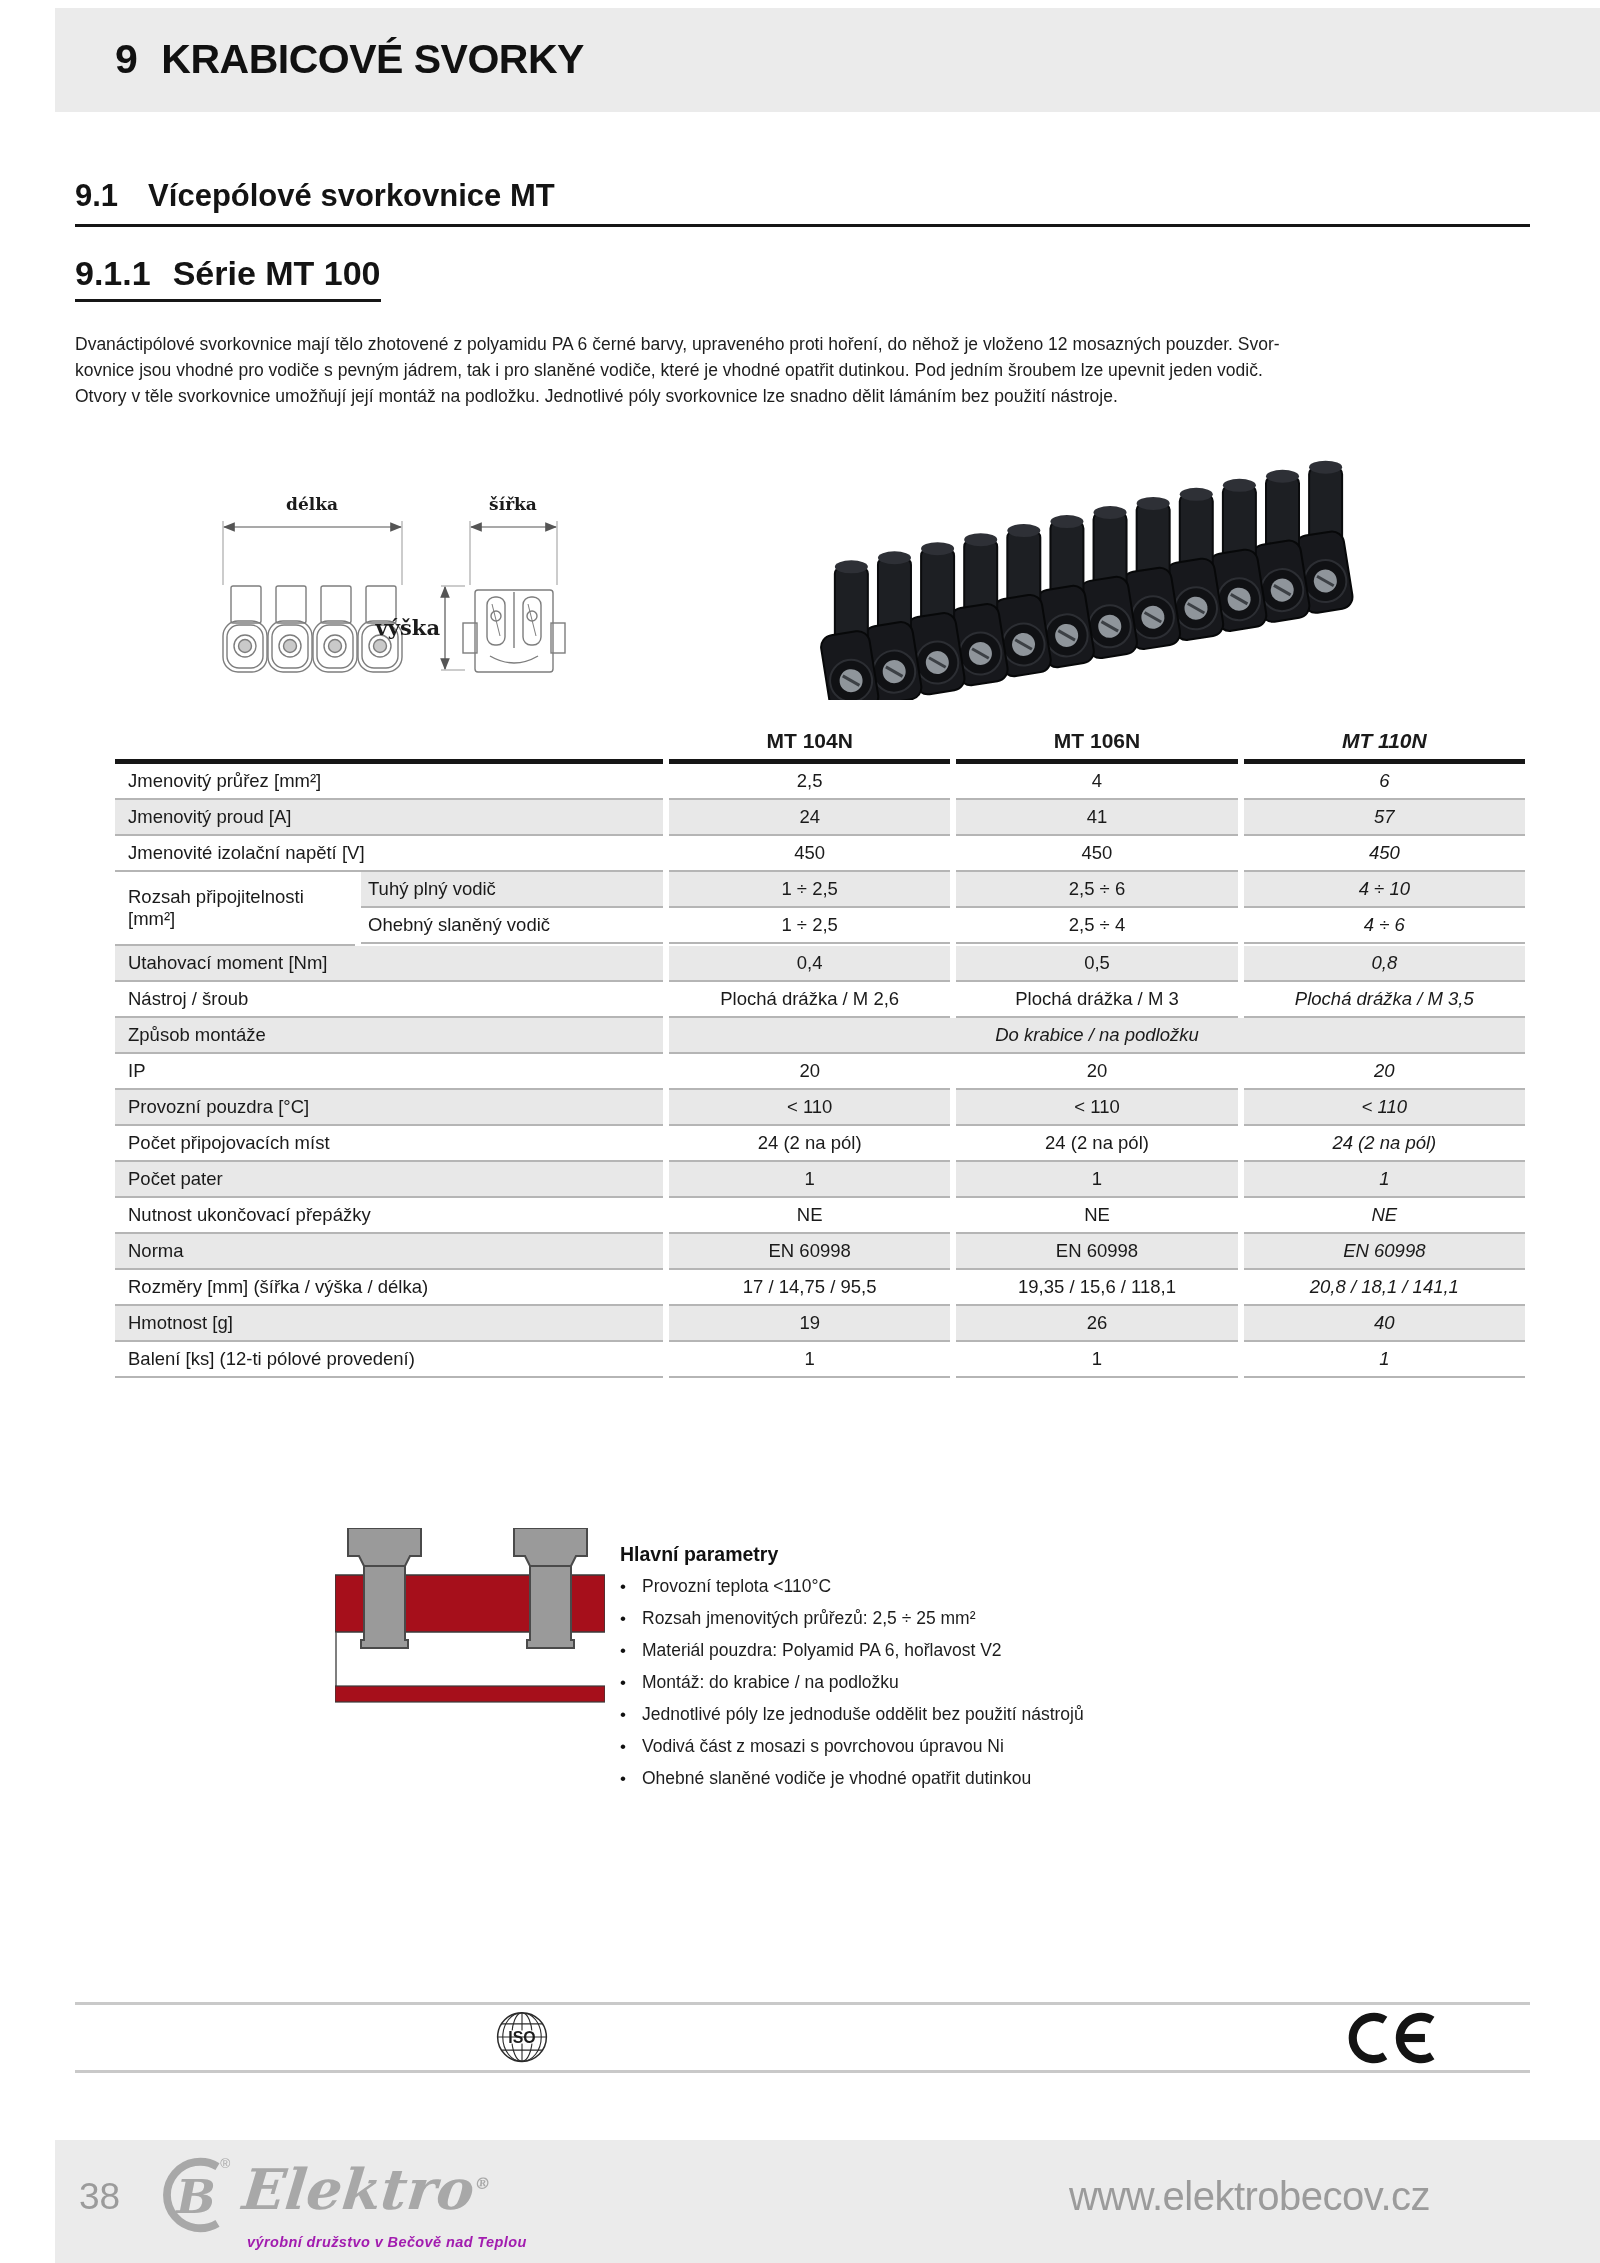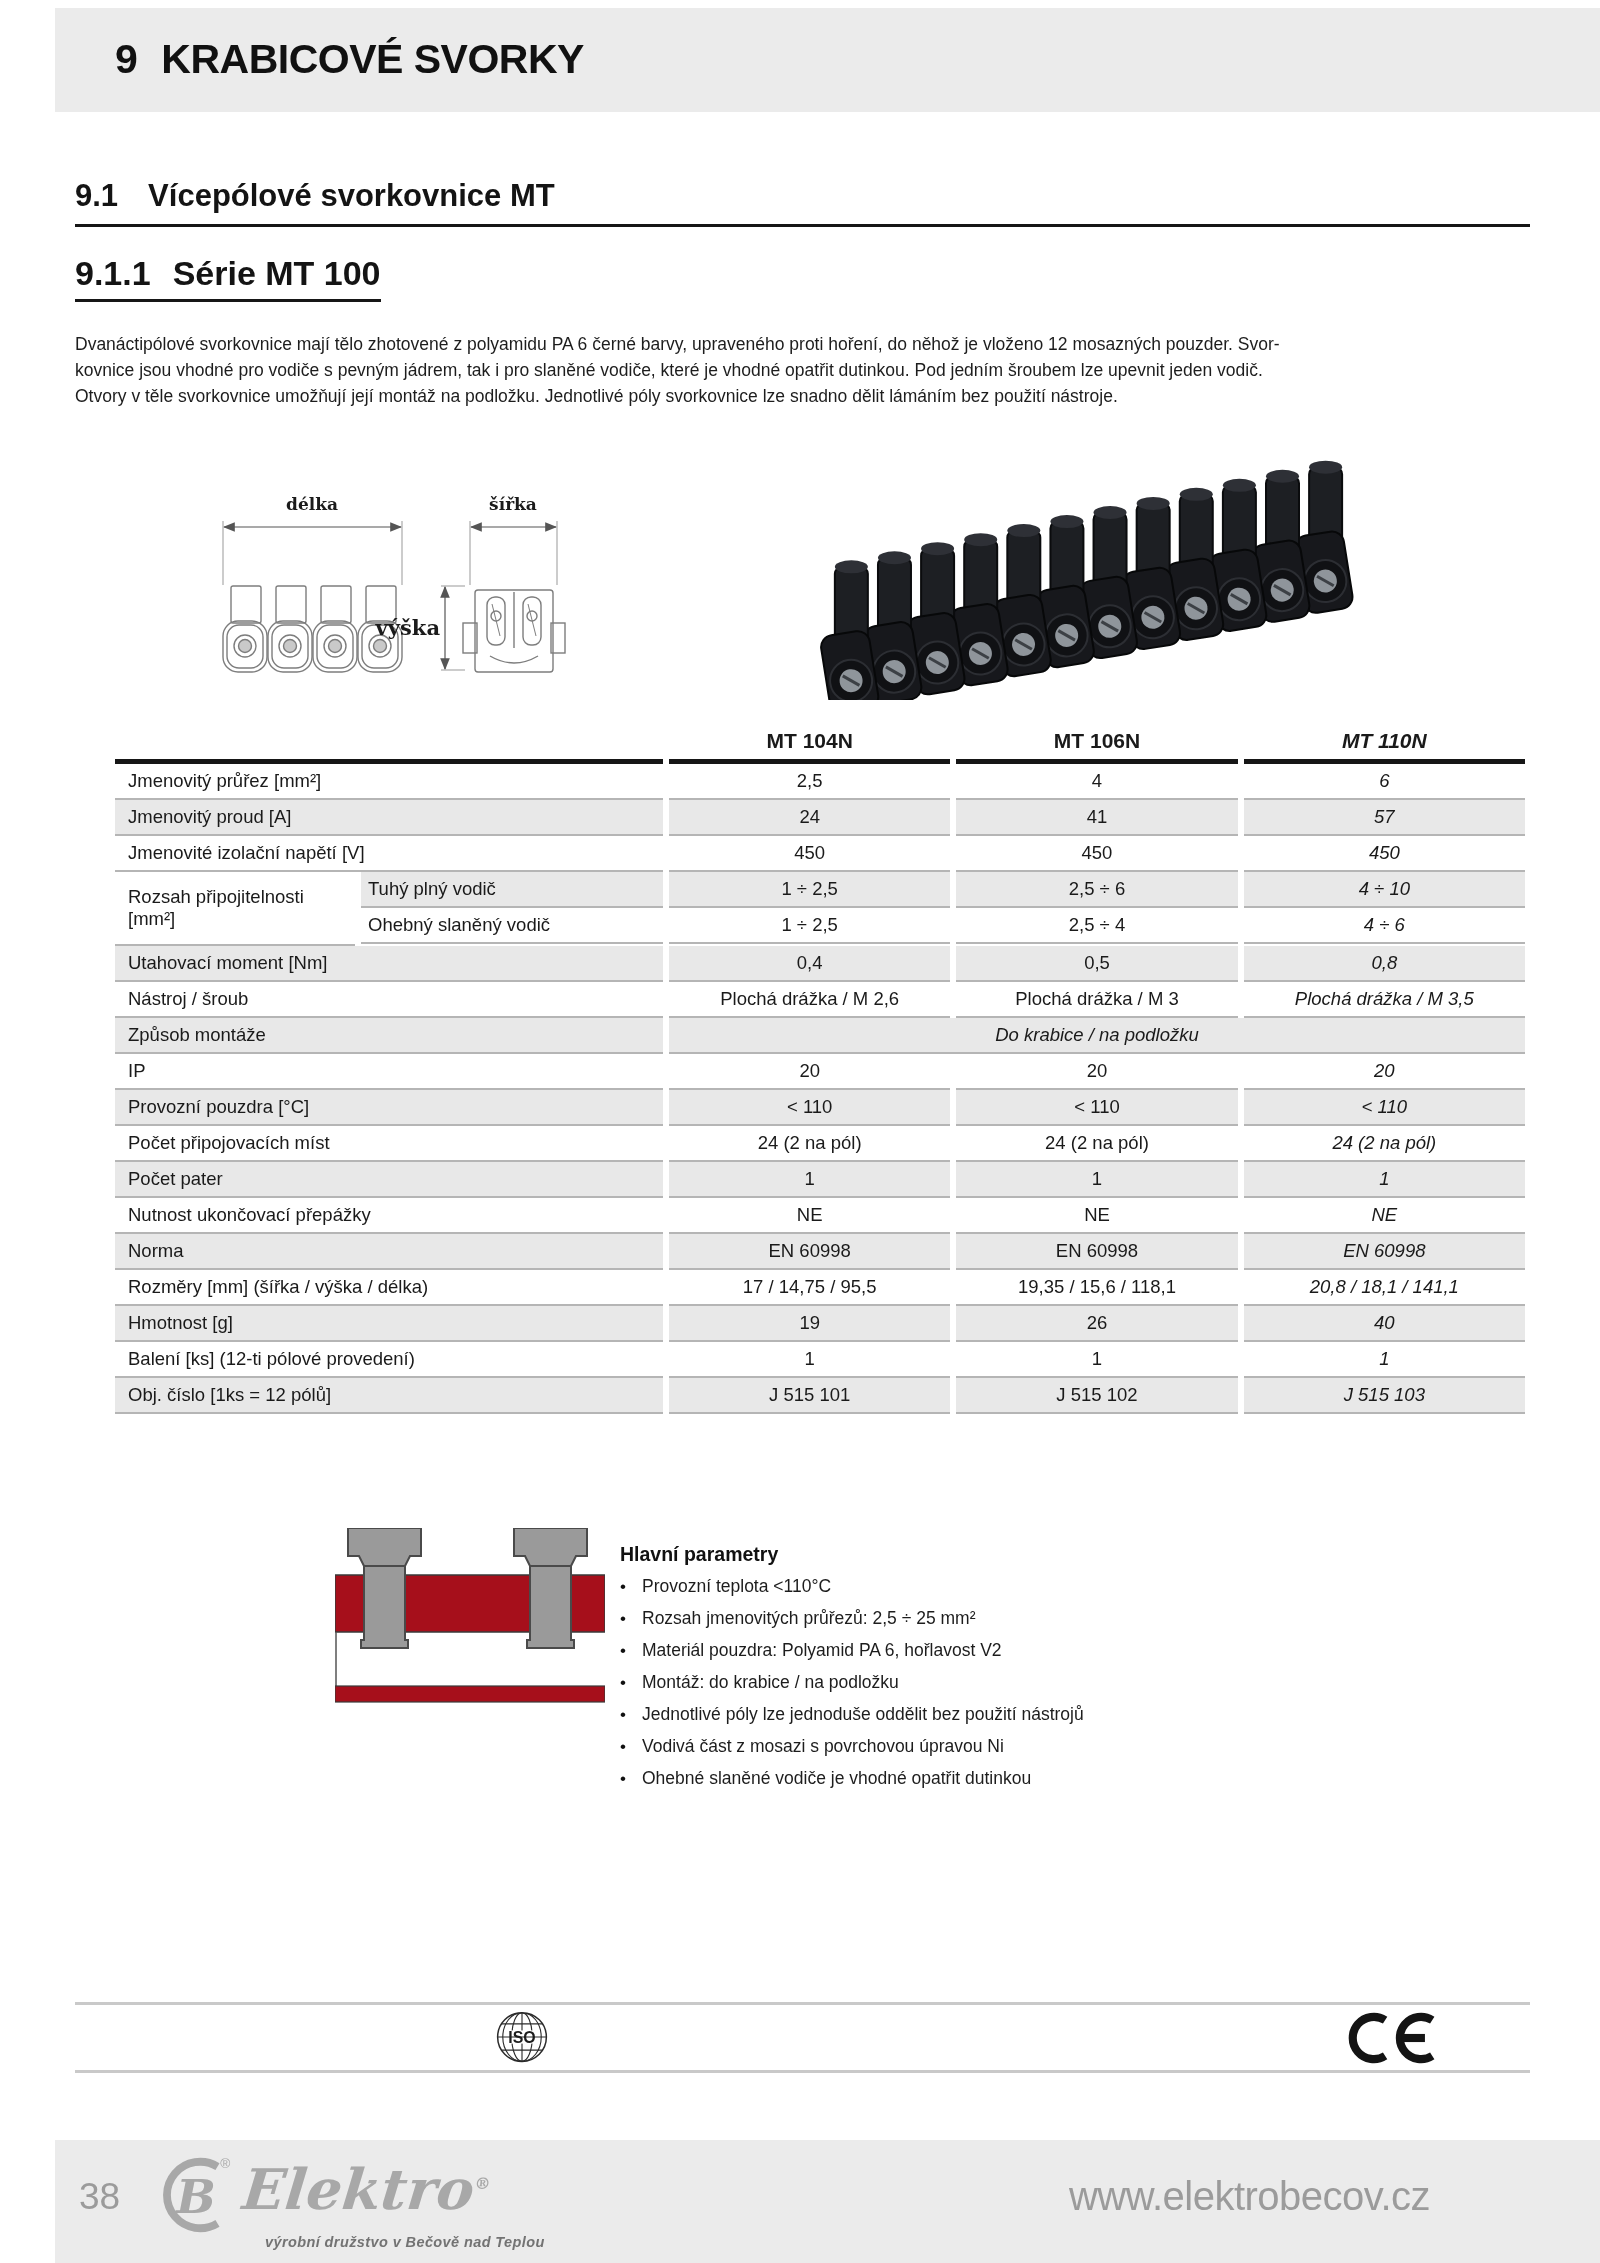--- a/index.html
+++ b/index.html
@@ -62,21 +62,21 @@
   .cert-line.bottom{top:2070px;}
   .iso-logo{position:absolute;left:492px;top:2007px;width:60px;height:60px;}
   .ce-mark{position:absolute;left:1340px;top:2012px;width:100px;height:52px;}
   
   .footer-band{position:absolute;left:55px;top:2140px;width:1545px;height:123px;background:var(--band-gray);}
   .page-number{position:absolute;left:24px;top:36px;font-size:37px;color:var(--footer-text);}
   .brand{position:absolute;left:100px;top:6px;width:420px;height:115px;color:#a8a8a8;}
   .brand-monogram{position:absolute;left:0;top:8px;width:82px;height:82px;}
   .brand-script{position:absolute;left:88px;top:10px;font-family:"DejaVu Serif",serif;font-style:italic;font-weight:bold;font-size:56px;color:#a8a8a8;transform:skewX(-6deg);white-space:nowrap;}
   .brand-script .reg{font-size:16px;vertical-align:super;font-style:normal;}
-  .brand-subtitle{position:absolute;left:110px;top:88px;font-size:14.5px;font-style:italic;font-weight:bold;color:#737373;letter-spacing:0.4px;white-space:nowrap;}
+  .brand-subtitle{position:absolute;left:92px;top:88px;font-size:14.5px;font-style:italic;font-weight:bold;color:#a21caf;letter-spacing:0.4px;white-space:nowrap;}
   .website{position:absolute;right:170px;top:34px;font-size:40px;color:var(--footer-text);letter-spacing:-0.5px;}
   svg text{font-family:"DejaVu Serif",serif;}
 </style>
 </head>
 <body>
 
 <div class="chapter-band">
   <div class="chapter-heading">
     <span class="num">9</span><span>KRABICOVÉ SVORKY</span>
   </div>
@@ -304,26 +304,20 @@
       <div class="cell data-cell shaded">19</div>
       <div class="cell data-cell shaded">26</div>
       <div class="cell data-cell shaded">40</div>
     </div>
     <div class="trow">
       <div class="cell label-cell">Balení [ks] (12-ti pólové provedení)</div>
       <div class="cell data-cell">1</div>
       <div class="cell data-cell">1</div>
       <div class="cell data-cell">1</div>
     </div>
-    <div class="trow">
-      <div class="cell label-cell shaded">Obj. číslo [1ks = 12 pólů]</div>
-      <div class="cell data-cell shaded">J 515 101</div>
-      <div class="cell data-cell shaded">J 515 102</div>
-      <div class="cell data-cell shaded">J 515 103</div>
-    </div>
   </div>
 
 <svg class="mount-diagram" viewBox="0 0 270 176">
   <rect x="0" y="47" width="270" height="57" fill="#a60f1b" stroke="#3a3a3a" stroke-width="1.5"></rect>
   <line x1="1" y1="104" x2="1" y2="158" stroke="#555" stroke-width="1.5"></line>
   <rect x="0" y="158" width="270" height="16" fill="#a60f1b" stroke="#3a3a3a" stroke-width="1.2"></rect>
   <g>
     <path d="M29 30 L29 112 L26 112 L26 120 L73 120 L73 112 L70 112 L70 30 Z" fill="#9a9a9a" stroke="#4a4a4a" stroke-width="2"></path>
     <path d="M13 0 L86 0 L86 28 L75 28 L70 38 L29 38 L24 28 L13 28 Z" fill="#9a9a9a" stroke="#4a4a4a" stroke-width="2"></path>
   </g>

